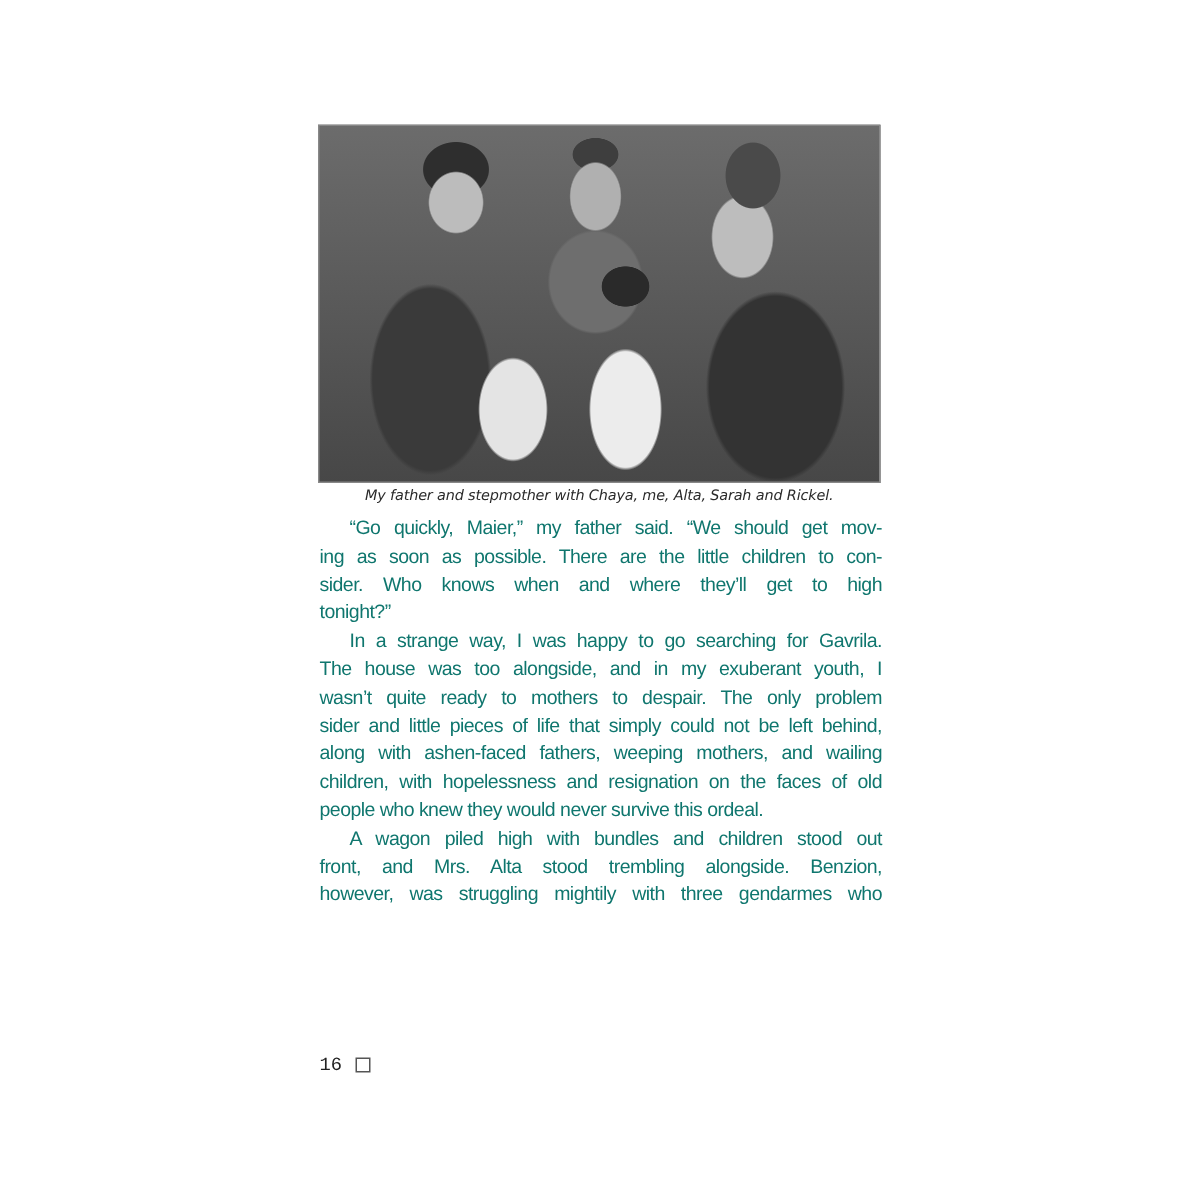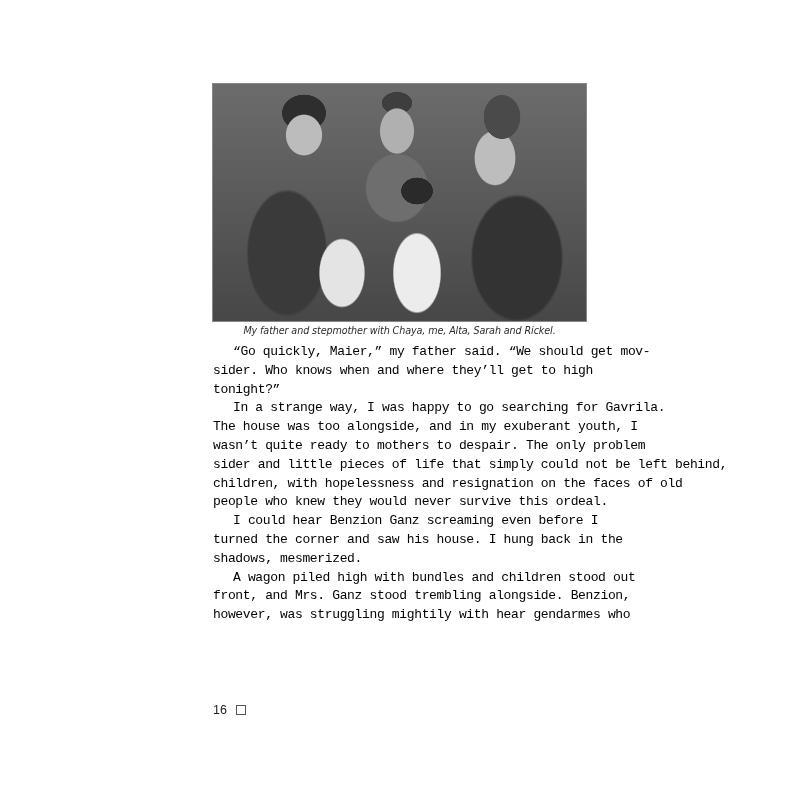--- a/index.html
+++ b/index.html
@@ -26,63 +26,60 @@
       linear-gradient(180deg, #6c6c6c 0%, #5d5d5d 40%, #474747 100%);
     box-shadow: inset 0 0 0 1px #888;
   }
   .caption {
     position: absolute; left: 212px; top: 325px; width: 375px; text-align: center;
     font-family: "DejaVu Sans", sans-serif; font-style: italic; font-size: 9.6px; color: #2a2a2a;
     letter-spacing: -0.1px;
   }
   .body-text {
     position: absolute; left: 213px; top: 343px; width: 375px;
-    font-family: Liberation Mono, monospace; font-size: 13px; line-height: 18.8px; color: #000000;
+    font-family: Liberation Sans, sans-serif; font-size: 13px; line-height: 18.8px; color: #0f766e;
   }
   .body-text p { margin: 0; text-indent: 0; }
   .line { display: block; white-space: nowrap; text-align: justify; text-align-last: justify; height: 18.8px; letter-spacing: -0.35px; }
   .line.last { text-align-last: left; }
   .line.indent { padding-left: 20px; }
   .footer {
-    position: absolute; left: 213px; top: 703px; font-family: Liberation Sans, sans-serif; font-size: 12.5px; color: #222;
+    position: absolute; left: 213px; top: 703px; font-family: Liberation Mono, monospace; font-size: 12.5px; color: #222;
     display: flex; align-items: center; gap: 6px;
   }
   .box-icon { display: inline-block; width: 8px; height: 8px; border: 1px solid #555; margin: 0 3px; }
   .smallcaps { font-variant: small-caps; letter-spacing: 0.2px; }
 </style>
 </head>
 <body>
 
 <div class="page">
   <div class="photo" aria-label="Black-and-white family portrait: a woman, a standing boy, a bearded man in a cap, and three small children in front"></div>
   <div class="caption">My father and stepmother with Chaya, me, Alta, Sarah and Rickel.</div>
 
   <div class="body-text">
     <p>
       <span class="line indent">“Go quickly, Maier,” my father said. “We should get mov-</span>
+      <span class="line">ing as soon as possible. There are the little children to con-</span>
       <span class="line">sider. Who knows when and where they’ll get to high</span>
       <span class="line last">tonight?”</span>
     </p>
     <p>
       <span class="line indent">In a strange way, I was happy to go searching for Gavrila.</span>
       <span class="line">The house was too alongside, and in my exuberant youth, I</span>
       <span class="line">wasn’t quite ready to mothers to despair. The only problem</span>
       <span class="line">sider and little pieces of life that simply could not be left behind,</span>
+      <span class="line">along with ashen-faced fathers, weeping mothers, and wailing</span>
       <span class="line">children, with hopelessness and resignation on the faces of old</span>
       <span class="line last">people who knew they would never survive this ordeal.</span>
     </p>
     <p>
-      <span class="line indent">I could hear Benzion Ganz screaming even before I</span>
-      <span class="line">turned the corner and saw his house. I hung back in the</span>
-      <span class="line last">shadows, mesmerized.</span>
-    </p>
-    <p>
       <span class="line indent">A wagon piled high with bundles and children stood out</span>
-      <span class="line">front, and Mrs. Ganz stood trembling alongside. Benzion,</span>
-      <span class="line">however, was struggling mightily with hear gendarmes who</span>
+      <span class="line">front, and Mrs. Alta stood trembling alongside. Benzion,</span>
+      <span class="line">however, was struggling mightily with three gendarmes who</span>
     </p>
   </div>
 
   <div class="footer">
     <span>16</span>
     <span class="box-icon"></span>
   </div>
 </div>
 
 </body></html>

